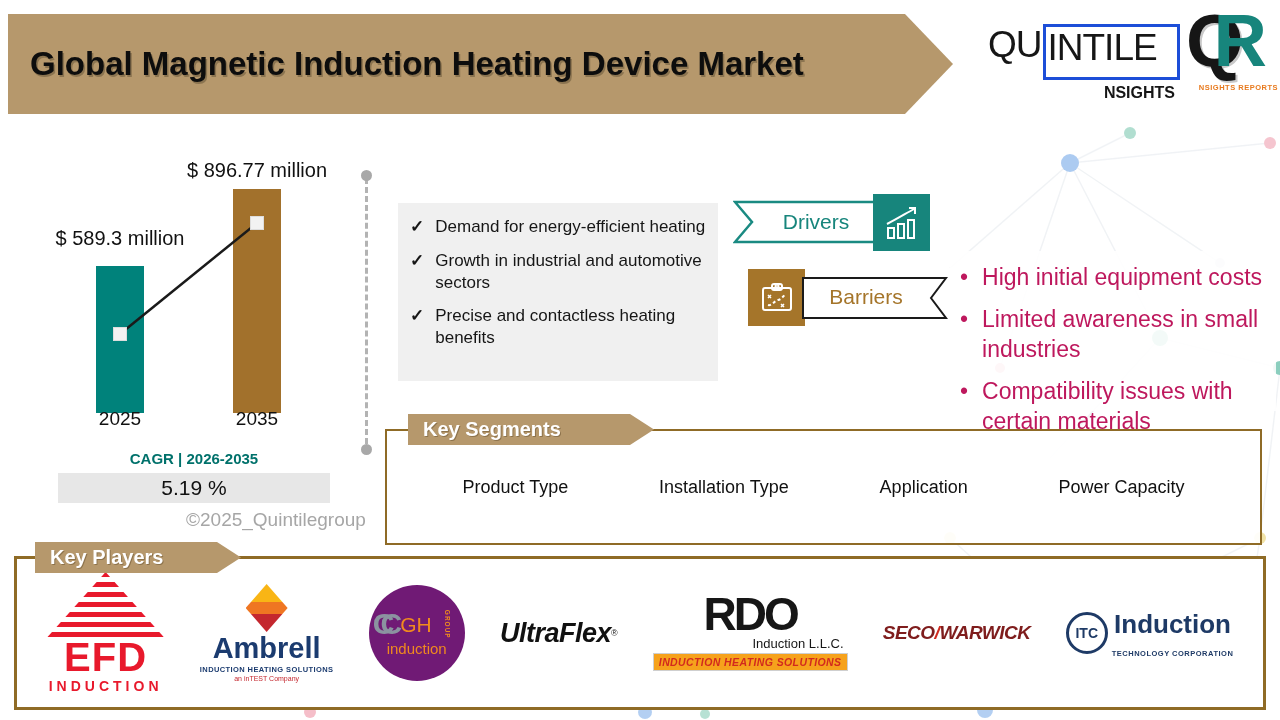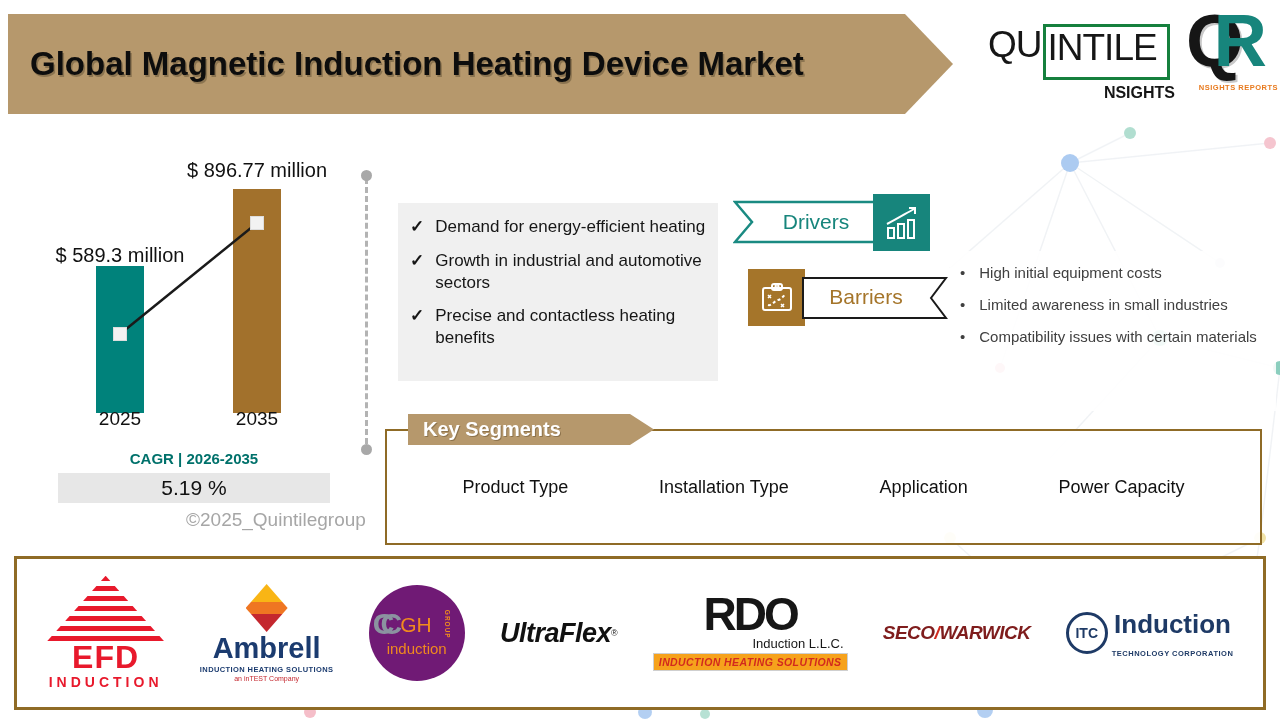--- a/index.html
+++ b/index.html
@@ -14,21 +14,21 @@
 
   
   .header-banner { left:8px; top:14px; width:945px; height:100px; background:#b6986c;
     clip-path:polygon(0 0, calc(100% - 48px) 0, 100% 50%, calc(100% - 48px) 100%, 0 100%);
     display:flex; align-items:center; }
   .header-title { padding-left:22px; font-size:33px; font-weight:700; line-height:1.22;
     color:#0d0d0d; text-shadow:1.5px 1.5px 0 rgba(60,50,30,.35); width:880px; }
 
   .qi-logo { left:988px; top:24px; width:190px; height:72px; }
   .qi-row { font-size:37px; font-weight:500; letter-spacing:-1px; color:#161616; display:flex; align-items:flex-start; }
-  .qi-boxed { border:3px solid #15803d; padding:0 10px 8px 2px; margin-left:1px; }
+  .qi-boxed { border:3px solid #1d4ed8; padding:0 20px 8px 2px; margin-left:1px; }
   .qi-below { position:absolute; right:2px; bottom:-6px; background:#fff; font-size:16px;
     font-weight:600; color:#161616; padding:0 1px 0 3px; letter-spacing:0; }
   .qr-logo { left:1186px; top:6px; width:92px; height:92px; }
   .qr-row { display:flex; align-items:flex-start; }
   .qr-q { font-size:74px; font-weight:800; color:#161616; line-height:.95;
           text-shadow:2px 2px 0 #c9c9c9; }
   .qr-r { font-size:74px; font-weight:800; color:#17857c; line-height:.95; margin-left:-30px; }
   .qr-caption { position:absolute; right:0; bottom:6px; font-size:7.5px; font-weight:700;
     color:#e87a1e; letter-spacing:.5px; white-space:nowrap; }
 
@@ -62,21 +62,21 @@
   .ribbon-label { position:absolute; font-size:21px; text-align:center; line-height:42px; }
   .drivers-ribbon-text { left:751px; top:201px; width:130px; color:#17857c; }
   .barriers-ribbon-text { left:803px; top:276px; width:126px; color:#a5752a; }
   .icon-tile { width:57px; height:57px; display:flex; align-items:center; justify-content:center; }
   .drivers-icon { left:873px; top:194px; background:#17857c; }
   .barriers-icon { left:748px; top:269px; background:#a5752a; }
 
   
   .barriers-box { left:950px; top:251px; width:326px; height:160px; background:rgba(255,255,255,.88);
     padding:12px 6px 10px 10px; display:flex; flex-direction:column; gap:13px; }
-  .bullet-item { display:flex; font-size:15px; line-height:1.28; color:#404040; }
+  .bullet-item { display:flex; font-size:23px; line-height:1.28; color:#be185d; }
   .bullet-item::before { content:"\2022"; margin-right:14px; }
 
   
   .tan-banner { background:#b6986c; color:#fff; font-weight:700; font-size:20px;
     line-height:31px; height:31px; padding-left:15px;
     clip-path:polygon(0 0, calc(100% - 24px) 0, 100% 50%, calc(100% - 24px) 100%, 0 100%);
     text-shadow:1px 1px 0 rgba(80,60,30,.4); }
   .segments-banner { left:408px; top:414px; width:246px; }
   .segments-box { left:385px; top:429px; width:877px; height:116px; background:rgba(255,255,255,.92);
     border:2px solid #8f6b26; display:flex; align-items:center; justify-content:space-around;
@@ -85,21 +85,21 @@
   .players-banner { left:35px; top:542px; width:206px; }
   .players-box { left:14px; top:556px; width:1252px; height:154px; background:#fff;
     border:3px solid #8f6b26; display:flex; align-items:center; justify-content:space-around;
     padding:0 12px; }
 
   
   .logo { text-align:center; }
   .efd-pyramid { width:118px; height:66px; margin:0 auto;
     background:repeating-linear-gradient(to bottom, #e8192c 0 5px, #fff 5px 10px);
     clip-path:polygon(50% 0, 100% 100%, 0 100%); }
-  .efd-name { font-size:32px; font-weight:800; color:#e8192c; line-height:.95; letter-spacing:1px; }
+  .efd-name { font-size:40px; font-weight:800; color:#e8192c; line-height:.95; letter-spacing:1px; }
   .efd-sub { font-size:14px; font-weight:700; color:#e8192c; letter-spacing:4px; margin-top:2px; }
 
   .amb-diamond { width:42px; height:48px; margin:0 auto 2px;
     background:linear-gradient(to bottom, #f9b515 0 38%, #ef7622 38% 62%, #c4272e 62%);
     clip-path:polygon(50% 0, 100% 50%, 50% 100%, 0 50%); }
   .amb-name { font-size:29px; font-weight:700; color:#1b3b6f; line-height:1; }
   .amb-sub { font-size:7.5px; font-weight:700; color:#1b3b6f; letter-spacing:.4px; margin-top:2px; }
   .amb-sub2 { font-size:7px; color:#c4272e; margin-top:1px; }
 
   .ajax-row { font-style:italic; font-weight:800; font-size:23px; white-space:nowrap; }
@@ -196,21 +196,21 @@
 
   <div class="abs qr-logo">
     <div class="qr-row">
       <span class="qr-q">Q</span>
       <span class="qr-r">R</span>
     </div>
     <div class="qr-caption">NSIGHTS REPORTS</div>
   </div>
 
   <div id="chart" class="abs">
-    <div class="bar-value-label bvl-0" style="bottom: 182px;">$ 589.3 million</div>
+    <div class="bar-value-label bvl-0" style="bottom: 199px;">$ 589.3 million</div>
     <div class="bar-value-label bvl-1" style="bottom: 267px;">$ 896.77 million</div>
     <div class="chart-bar bar-0" style="height: 147px; background: rgb(0, 130, 123);"></div>
     <div class="chart-bar bar-1" style="height: 224px; background: rgb(162, 113, 44);"></div>
     <svg id="trend-svg" viewBox="0 0 340 320">
       <line id="trend-line" x1="80" y1="204" x2="217" y2="93" stroke="#1a1a1a" stroke-width="2.5"></line>
     </svg>
     <div class="trend-marker" style="left: 73px; bottom: 109px;"></div>
     <div class="trend-marker" style="left: 210px; bottom: 220px;"></div>
     <div class="year-label yl-0">2025</div>
     <div class="year-label yl-1">2035</div>
@@ -317,14 +317,15 @@
       <div class="itc-row">
         <div class="itc-circle">ITC</div>
         <div>
           <div class="itc-name">Induction</div>
           <div class="itc-sub">TECHNOLOGY CORPORATION</div>
         </div>
       </div>
     </div>
 
   </div>
+  <div class="abs tan-banner players-banner">Key Players</div>
 
 </div>
 
 </body></html>

